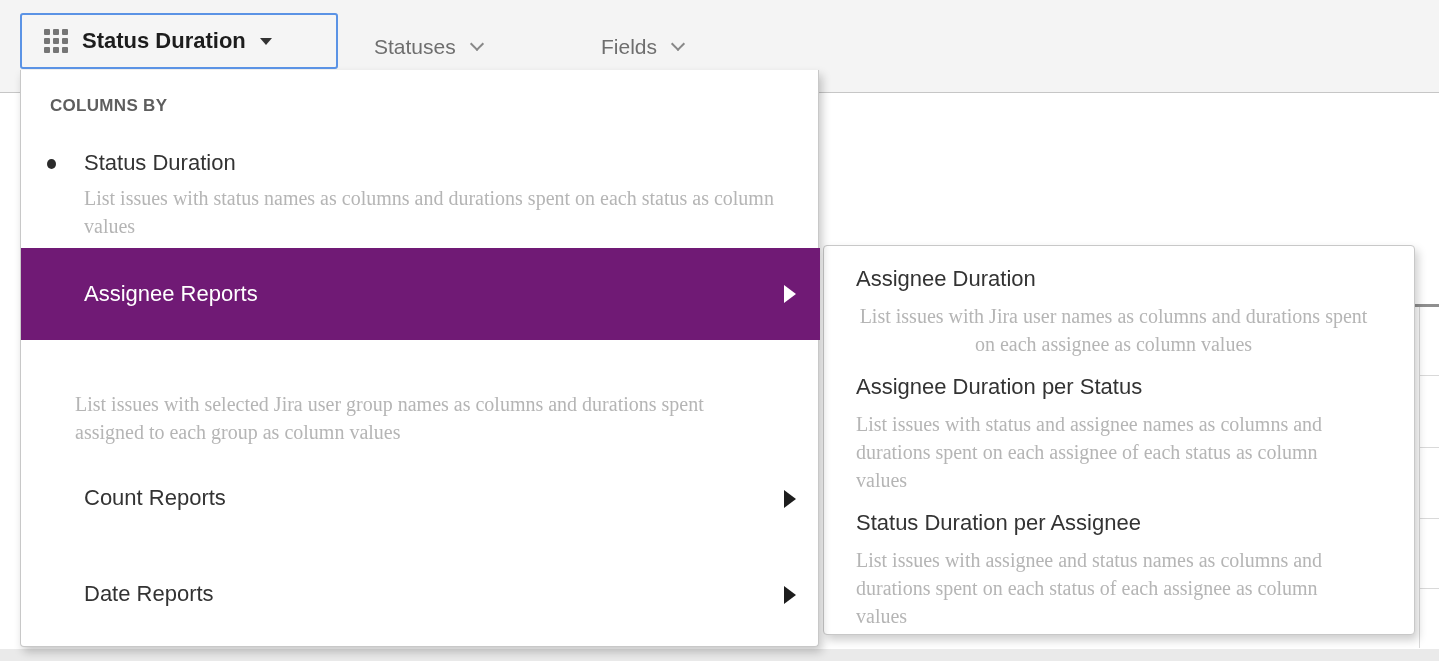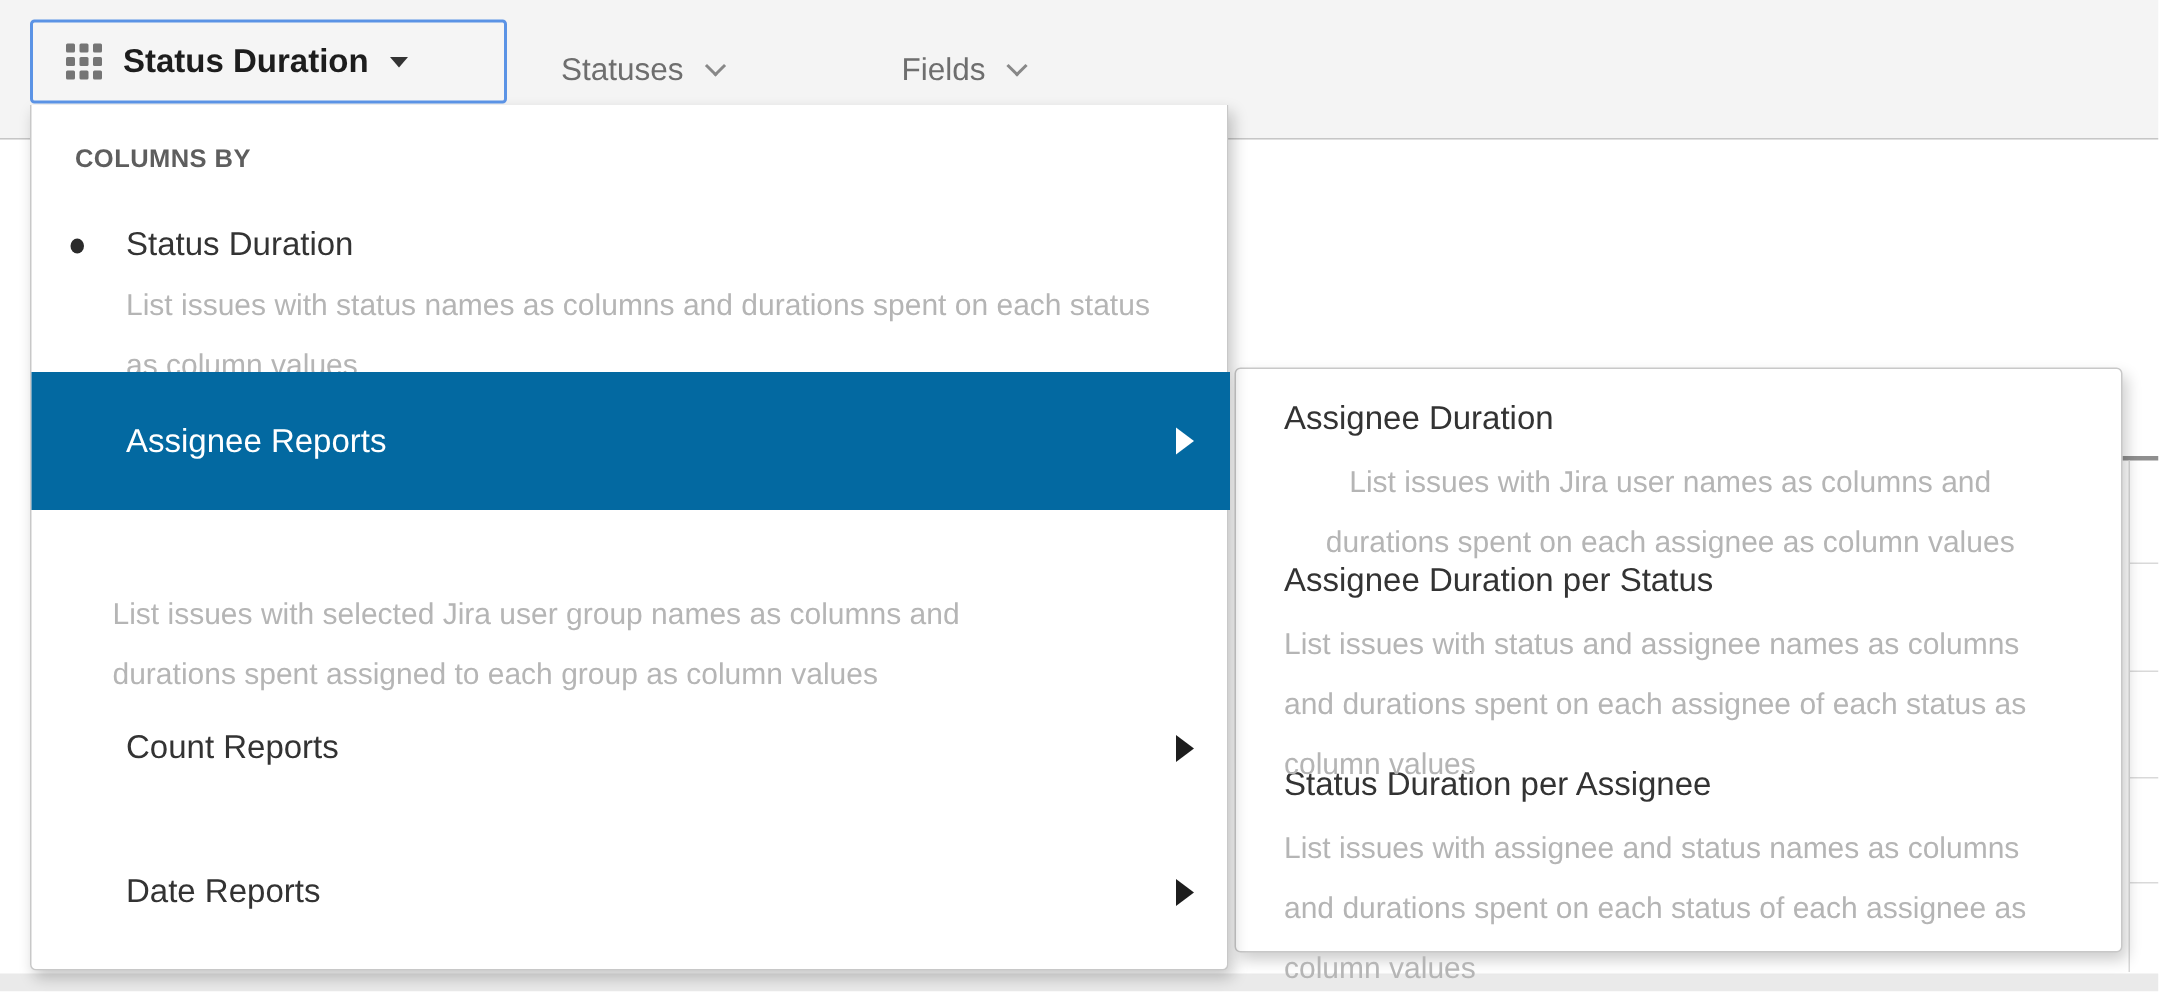--- a/index.html
+++ b/index.html
@@ -71,33 +71,33 @@
     background: #ffffff; border: 1px solid #c8c8c8; border-top: none;
     border-radius: 0 0 4px 4px;
     box-shadow: 3px 5px 10px rgba(0,0,0,0.22);
     z-index: 3;
   }
   .group-header {
     position: absolute; left: 29px; top: 26px;
     font-size: 17px; font-weight: bold; color: #5e5e5e; letter-spacing: 0.3px;
   }
   .mi-title { font-size: 22px; color: #333333; white-space: nowrap; }
-  .mi-desc  { font-size: 20px; color: #b5b5b5; line-height: 40px; }
+  .mi-desc  { font-size: 20px; color: #b5b5b5; line-height: 28px; font-family: Liberation Serif, serif; }
 
   .item-status-duration { position: absolute; left: 0; top: 76px; width: 799px; height: 96px; cursor: pointer; }
   .radio-dot {
     position: absolute; left: 26px; top: 13px; width: 9px; height: 10px;
     background: #2b2b2b; border-radius: 50%;
   }
   .item-status-duration .mi-title { position: absolute; left: 63px; top: 4px; }
   .item-status-duration .mi-desc  { position: absolute; left: 63px; top: 38px; width: 705px; }
 
   .item-assignee-reports {
     position: absolute; left: 0; top: 178px; width: 799px; height: 92px;
-    background: #0369a1; cursor: pointer;
+    background: #701a75; cursor: pointer;
   }
   .item-assignee-reports .mi-title {
     position: absolute; left: 63px; top: 33px; color: #ffffff;
   }
   .sub-arrow {
     position: absolute; right: 24px; width: 0; height: 0;
     border-top: 9px solid transparent; border-bottom: 9px solid transparent;
     border-left: 12px solid #ffffff;
   }
   .item-assignee-reports .sub-arrow { top: 37px; }

